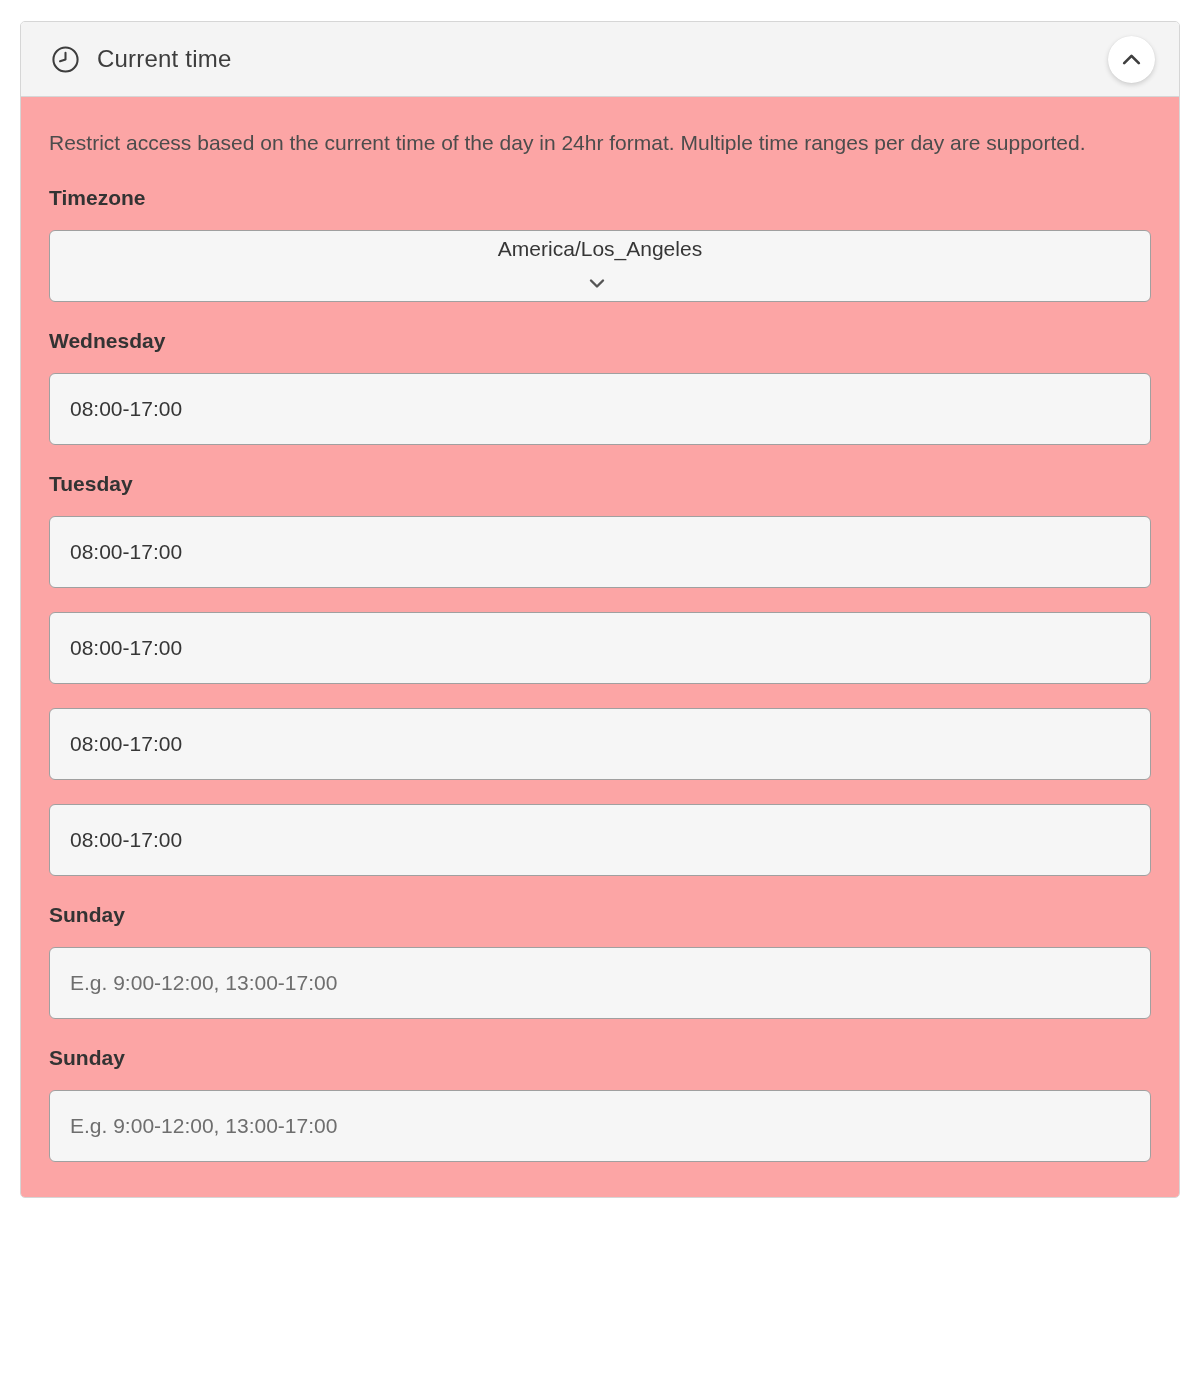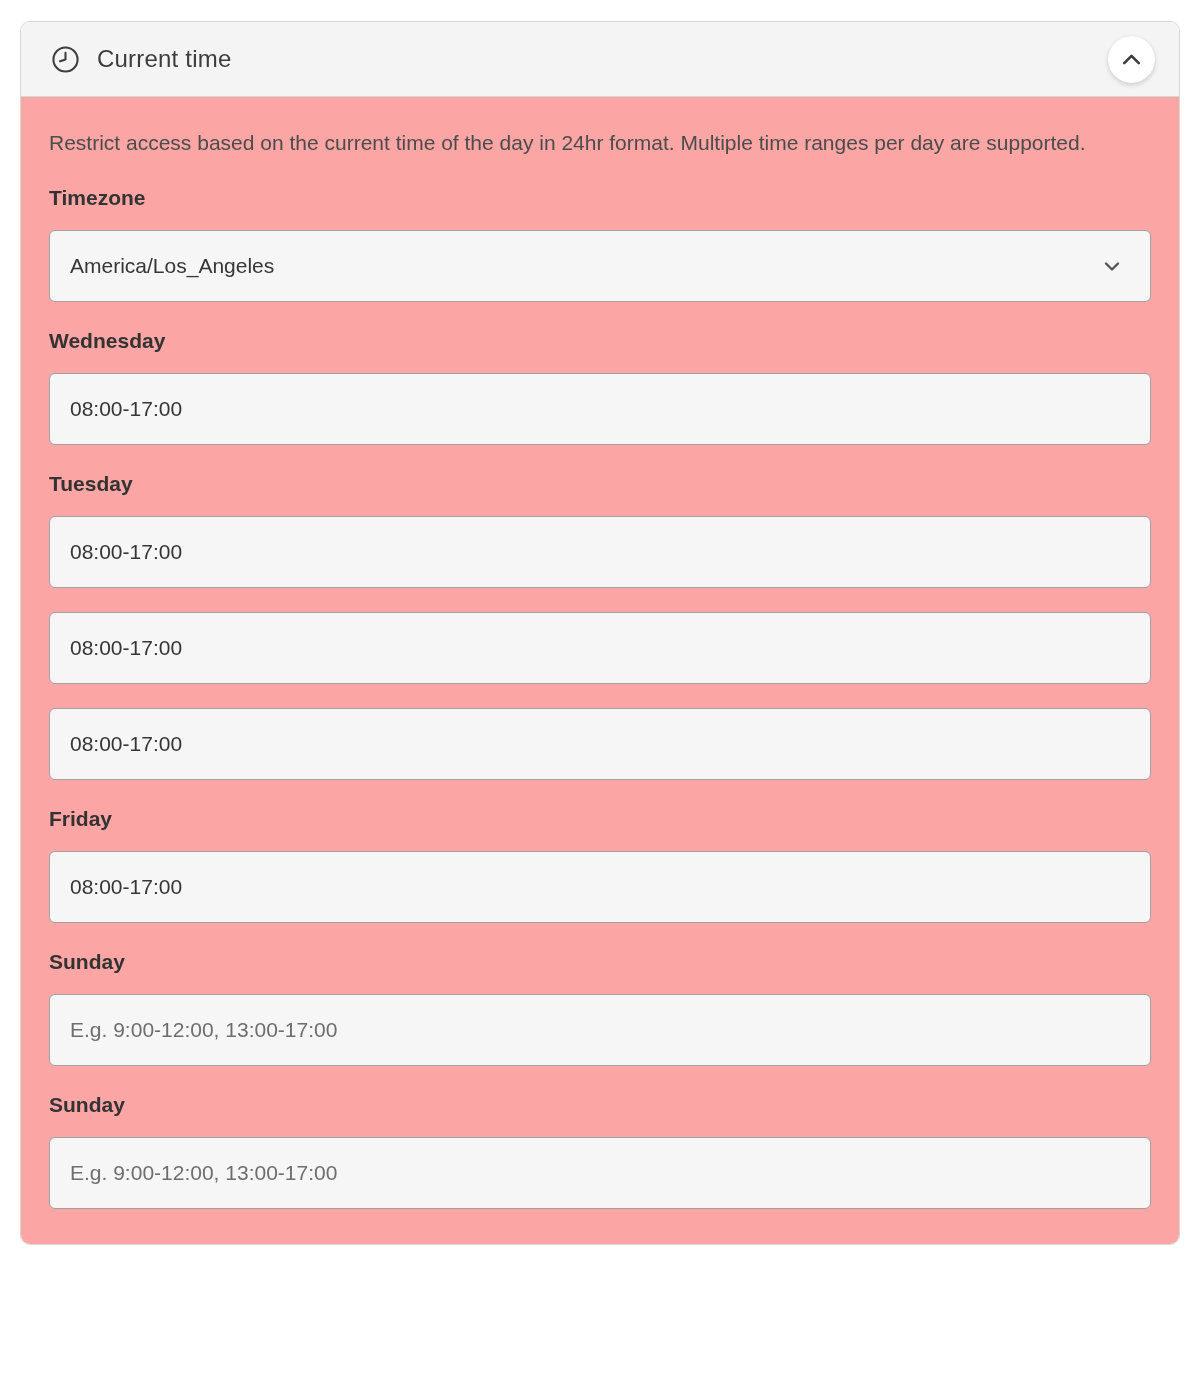--- a/index.html
+++ b/index.html
@@ -12,21 +12,21 @@
 
   .page {
     width: 1200px;
     min-height: 1387px;
     padding: 21px 20px 14px 20px;
     background: #ffffff;
   }
 
   .panel {
     border: 1px solid #d6d6d6;
-    border-radius: 10px;
+    border-radius: 5px;
     background: #ffffff;
     overflow: hidden;
   }
 
   
   .panel-header {
     height: 75px;
     background: #f4f4f4;
     border-bottom: 1px solid #d6d6d6;
     display: flex;
@@ -92,20 +92,21 @@
   .select-field {
     width: 100%;
     height: 72px;
     background: #f6f6f6;
     border: 1px solid #a0a0a0;
     border-radius: 6px;
     font-family: "Liberation Sans", "DejaVu Sans", sans-serif;
     font-size: 21px;
     color: #363636;
     padding: 6px 20px;
+    flex-direction: column;
   }
 
   .text-field::placeholder {
     color: #6e6e6e;
     opacity: 1;
   }
 
   .select-field {
     display: flex;
     align-items: center;
@@ -169,21 +170,20 @@
 
       <div class="field-group">
         <input type="text" class="text-field" value="08:00-17:00" style="">
       </div>
 
       <div class="field-group">
         <input type="text" class="text-field" value="08:00-17:00" style="">
       </div>
 
       <div class="field-group">
-        <label class="field-label">Friday</label>
         <input type="text" class="text-field" value="08:00-17:00" style="">
       </div>
 
       <div class="field-group">
         <label class="field-label">Sunday</label>
         <input type="text" class="text-field" placeholder="E.g. 9:00-12:00, 13:00-17:00" style="">
       </div>
 
       <div class="field-group">
         <label class="field-label">Sunday</label>

